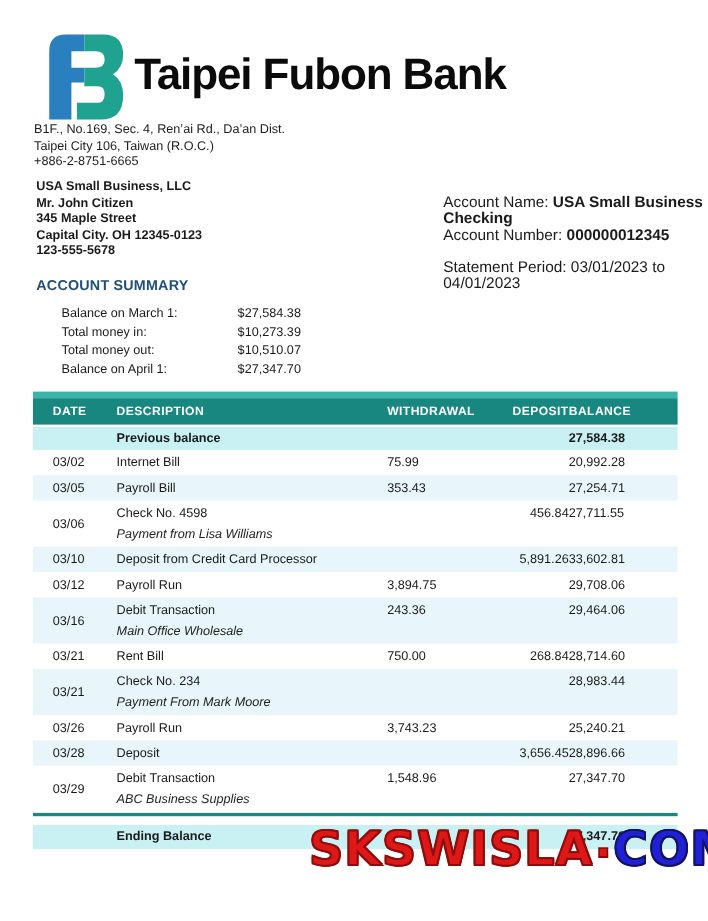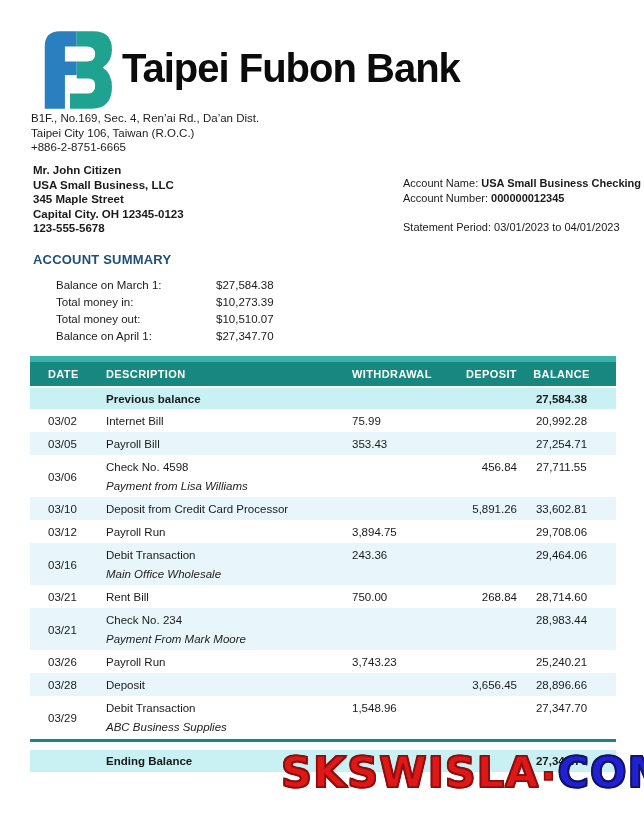--- a/index.html
+++ b/index.html
@@ -13,41 +13,41 @@
   .page{position:absolute;inset:0;background:#fff;padding-left:32px;}
 
   
   .logo{position:absolute;left:30px;top:28px;width:90px;height:84px;}
   .bank-title{position:absolute;left:122px;top:46px;font-size:40px;font-weight:bold;
       color:#0b0b0b;letter-spacing:-1px;white-space:nowrap;}
   .bank-address{position:absolute;left:31px;top:111px;font-size:11.5px;line-height:14.5px;color:#1c1c1c;}
 
   
   .customer{position:absolute;left:33px;top:163px;font-size:11.5px;font-weight:bold;line-height:14.5px;}
-  .acct{position:absolute;left:403px;top:176px;font-size:11px;line-height:15px;}
+  .acct{position:absolute;left:403px;top:176px;font-size:14px;line-height:15px;}
   .acct .val{font-weight:bold;}
   .acct .period{margin-top:14px;}
 
   
   .summary-title{position:absolute;left:33px;top:252px;font-size:13px;font-weight:bold;
       color:var(--navy);letter-spacing:0.2px;}
   .summary{position:absolute;left:36px;top:277px;font-size:11.5px;margin-left:20px;}
   .summary .srow{display:flex;line-height:17px;}
   .summary .slabel{width:160px;}
 
   
   .table{position:absolute;left:30px;top:356px;width:586px;font-size:11.5px;}
   .grid{display:grid;grid-template-columns:76px 246px 110px 55px 1fr;}
   .thead-strip{height:6px;background:var(--strip);}
   .thead{background:var(--teal);color:#ffffff;font-size:11px;font-weight:bold;
       letter-spacing:0.4px;height:24px;align-items:center;}
   .c.date{padding-left:18px;}
   .c.wd{text-align:left;}
   .c.dep{text-align:right;}
-  .c.bal{text-align:center;padding-right:10px;}
+  .c.bal{text-align:left;padding-right:10px;}
   .hl-row{background:var(--cyan);height:21px;align-items:center;font-weight:bold;margin-top:2px;}
   .trow{align-items:start;padding:4px 0 3px 0;min-height:23px;}
   .trow .c{line-height:16px;}
   .trow .c.date{align-self:center;}
   .trow.shaded{background:var(--stripe);}
   .desc .note{font-style:italic;line-height:16px;margin-top:3px;color:#222;}
   .tbar{height:3px;background:var(--teal);margin-top:1px;}
   .ending{margin-top:8px;height:22px;}
 
   
@@ -71,22 +71,22 @@
   </svg>
   <div class="bank-title">Taipei Fubon Bank</div>
 
   <div class="bank-address">
     <div>B1F., No.169, Sec. 4, Ren’ai Rd., Da’an Dist.</div>
     <div>Taipei City 106, Taiwan (R.O.C.)</div>
     <div>+886-2-8751-6665</div>
   </div>
 
   <div class="customer">
+    <div>USA Small Business, LLC</div>
     <div>Mr. John Citizen</div>
-    <div>USA Small Business, LLC</div>
     <div>345 Maple Street</div>
     <div>Capital City. OH 12345-0123</div>
     <div>123-555-5678</div>
   </div>
 
   <div class="acct">
     <div><span>Account Name: </span><span class="val">USA Small Business Checking</span></div>
     <div><span>Account Number: </span><span class="val">000000012345</span></div>
     <div class="period"><span>Statement Period: </span><span>03/01/2023 to 04/01/2023</span></div>
   </div>

